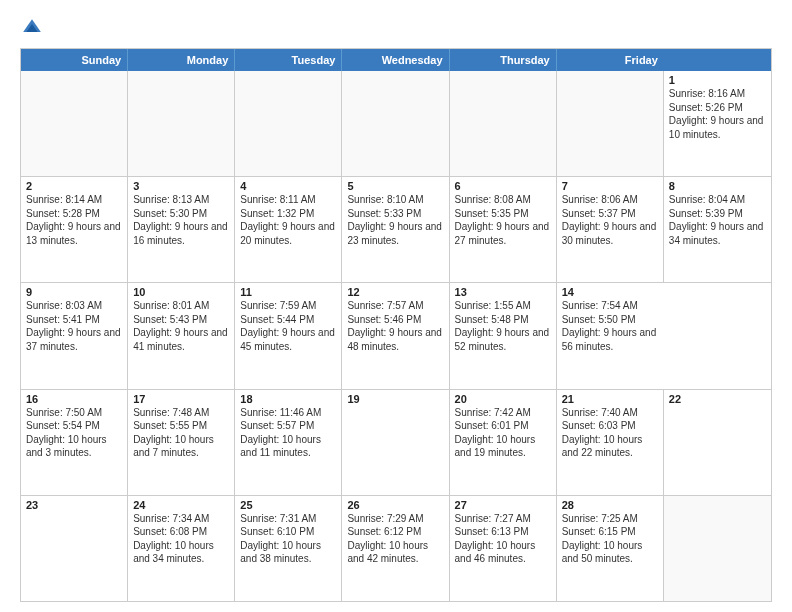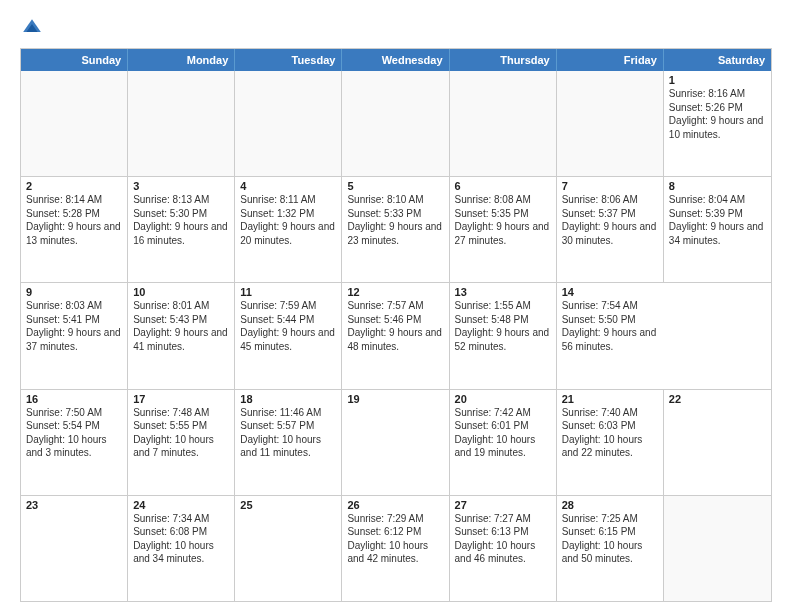--- a/index.html
+++ b/index.html
@@ -145,21 +145,20 @@
   </div>
 
   <div class="calendar">
     <div class="cal-header">
     <div class="cal-header-cell">Sunday</div>
         <div class="cal-header-cell">Monday</div>
         <div class="cal-header-cell">Tuesday</div>
         <div class="cal-header-cell">Wednesday</div>
         <div class="cal-header-cell">Thursday</div>
         <div class="cal-header-cell">Friday</div>
-        <div class="cal-header-cell">Saturday</div>
       </div>
     <div class="cal-body">
     <div class="cal-row">
           <div class="cal-cell empty"></div>
           <div class="cal-cell empty"></div>
           <div class="cal-cell empty"></div>
           <div class="cal-cell empty"></div>
           <div class="cal-cell empty"></div>
           <div class="cal-cell empty"></div>
           <div class="cal-cell">
@@ -294,20 +293,23 @@
             <span class="day-num">23</span>
           </div>
           <div class="cal-cell">
             <span class="day-num">24</span>
             <div class="day-info">Sunrise: 7:34 AM
 Sunset: 6:08 PM
 Daylight: 10 hours and 34 minutes.</div>
           </div>
           <div class="cal-cell">
             <span class="day-num">25</span>
+            <div class="day-info">Sunrise: 7:31 AM
+Sunset: 6:10 PM
+Daylight: 10 hours and 38 minutes.</div>
           </div>
           <div class="cal-cell">
             <span class="day-num">26</span>
             <div class="day-info">Sunrise: 7:29 AM
 Sunset: 6:12 PM
 Daylight: 10 hours and 42 minutes.</div>
           </div>
           <div class="cal-cell">
             <span class="day-num">27</span>
             <div class="day-info">Sunrise: 7:27 AM

